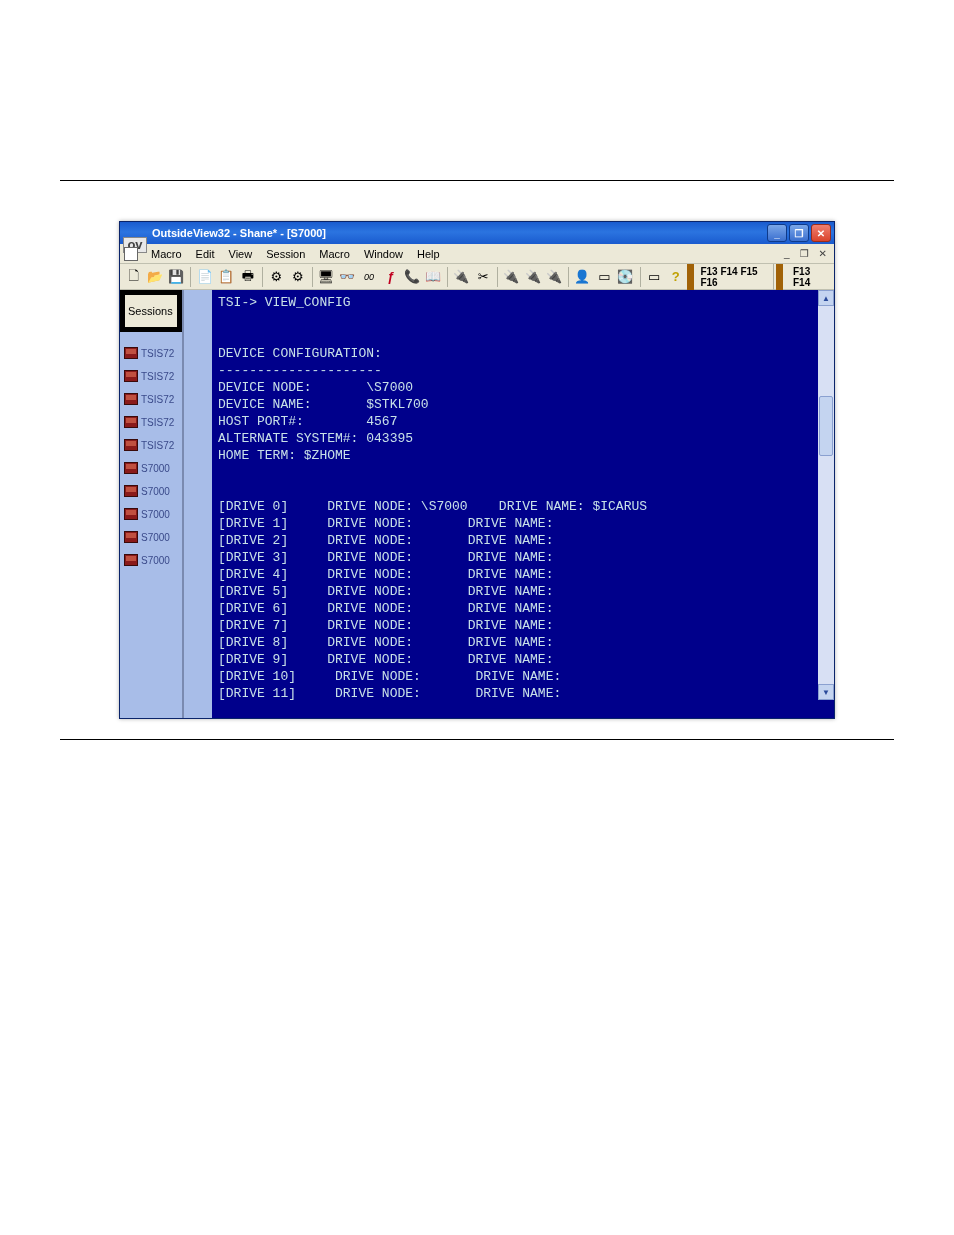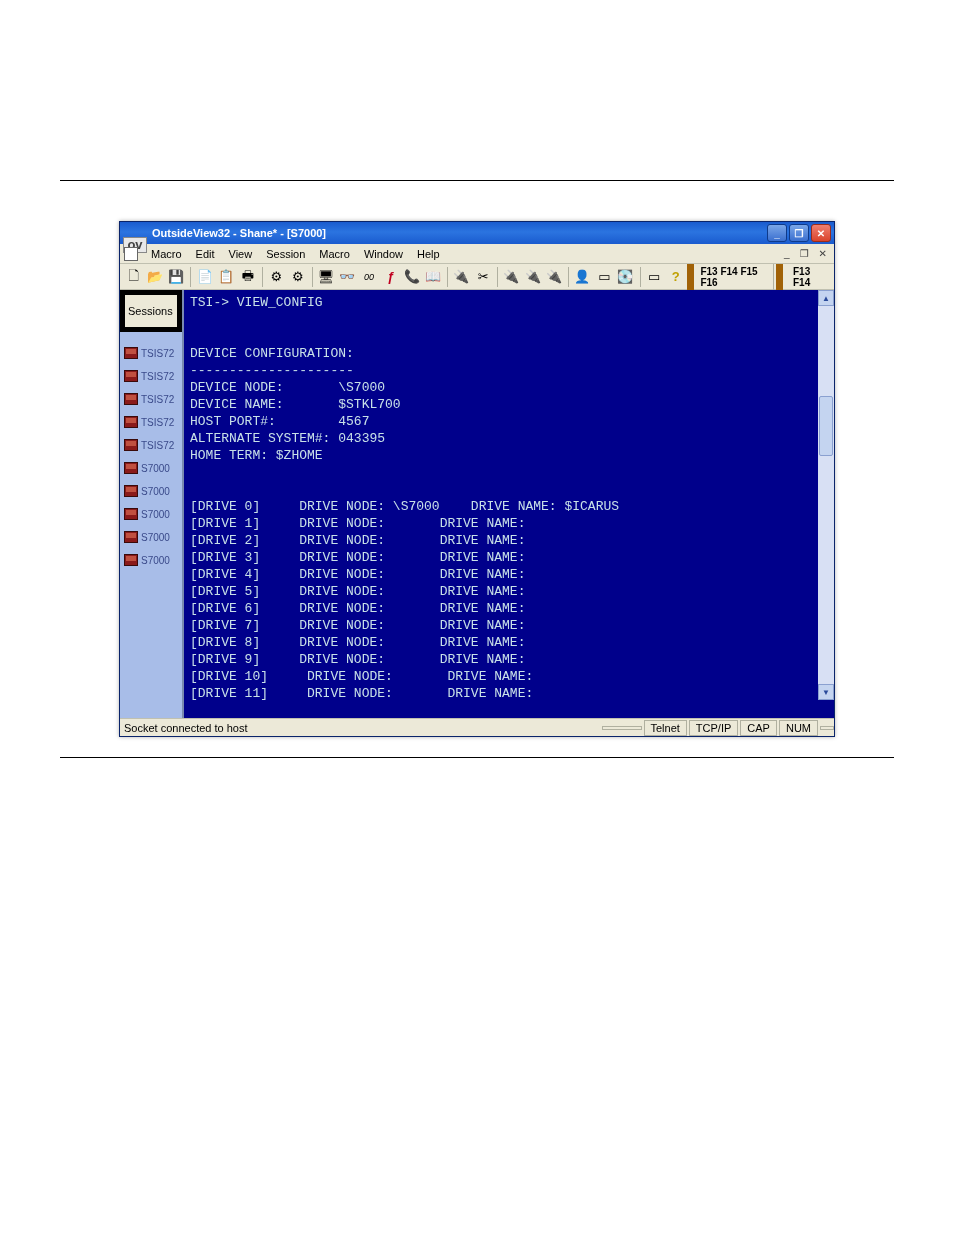--- a/index.html
+++ b/index.html
@@ -144,20 +144,21 @@
     top: 1px; left: 1px; right: 1px; bottom: 4px;
     background: #c05040;
   }
   
   .terminal-wrap {
     flex: 1;
     position: relative;
     display: flex;
     flex-direction: column;
     border-left: 2px solid #7a8ab0;
+    padding-left: 28px;
   }
   .terminal {
     flex: 1;
     background: #00008b;
     color: #c8e0e8;
     font-family: "Courier New", monospace;
     font-size: 13px;
     line-height: 17px;
     padding: 4px 4px 2px 6px;
     white-space: pre;
@@ -367,25 +368,16 @@
       <div class="vscroll">
         <div class="arrow">▲</div>
         <div class="track">
             <div class="thumb"></div>
           </div>
         <div class="arrow">▼</div>
       </div>
     </div>
   </div>
 
-  <div class="statusbar">
-    <div class="status-text">Socket connected to host</div>
-    <div class="status-cell"></div>
-    <div class="status-cell">Telnet</div>
-    <div class="status-cell">TCP/IP</div>
-    <div class="status-cell" style="min-width:28px;">CAP</div>
-    <div class="status-cell" style="min-width:28px;">NUM</div>
-    <div class="status-cell" style="min-width:10px;"></div>
-  </div>
 
 </div>
 
 <div class="doc-divider2"></div>
 
 </body></html>

